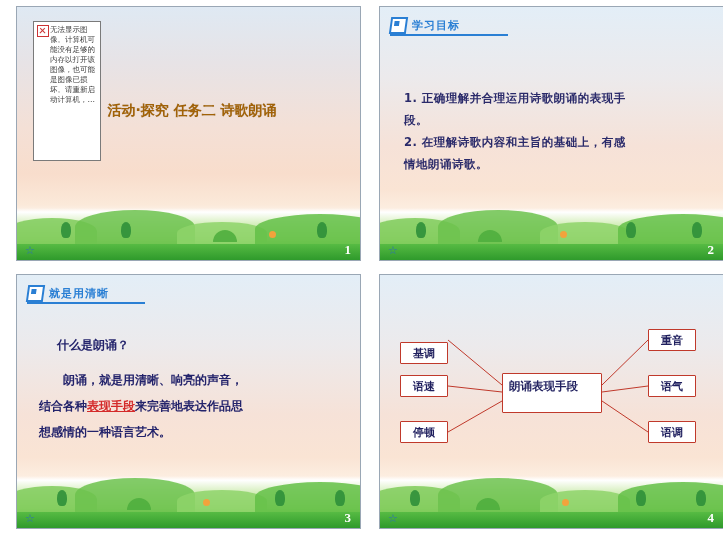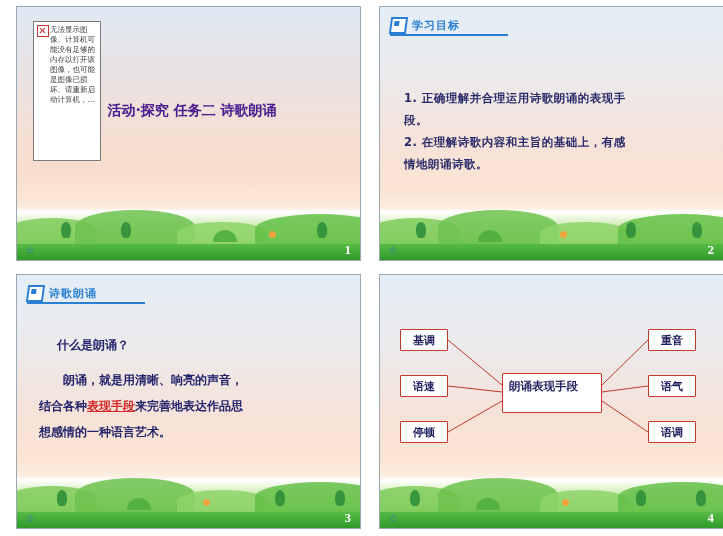--- a/index.html
+++ b/index.html
@@ -106,21 +106,21 @@
     border:1px solid #c33;background:#fff;
   }
   .broken .xbox:before,.broken .xbox:after{
     content:"";position:absolute;left:1px;top:4px;width:7px;height:1.4px;background:#c33;
   }
   .broken .xbox:before{transform:rotate(45deg);}
   .broken .xbox:after{transform:rotate(-45deg);}
 
   .slide1-title{
     position:absolute;left:50px;top:92px;width:250px;text-align:center;
-    color:#4c1d95;font-size:14px;font-weight:bold;line-height:22px;
+    color:#a16207;font-size:14px;font-weight:bold;line-height:22px;
     font-family:"DejaVu Sans",sans-serif;
     text-shadow:0 0 1px rgba(0,0,0,.15);
   }
 
   
   .body-text{
     position:absolute;color:#2a2a6a;font-size:11.5px;line-height:22px;
     font-family:"DejaVu Sans",sans-serif;font-weight:bold;
   }
   .s2-line{letter-spacing:.5px;}
@@ -142,21 +142,21 @@
     color:#1f1f5e;font-size:11px;font-weight:bold;
     display:flex;align-items:center;justify-content:center;
     font-family:"DejaVu Sans",sans-serif;border-radius:1px;
     box-sizing:border-box;
   }
   .node-center{
     left:122px;top:98px;width:100px;height:40px;
     justify-content:flex-start;padding:0 6px;line-height:15px;
     font-size:11.5px;display:block;padding-top:5px;font-family:Liberation Mono, monospace;
   }
-  .n-l1{left:20px;top:54px;width:48px;height:22px;}
+  .n-l1{left:20px;top:67px;width:48px;height:22px;}
   .n-l2{left:20px;top:100px;width:48px;height:22px;}
   .n-l3{left:20px;top:146px;width:48px;height:22px;}
   .n-r1{left:268px;top:54px;width:48px;height:22px;}
   .n-r2{left:268px;top:100px;width:48px;height:22px;}
   .n-r3{left:268px;top:146px;width:48px;height:22px;}
 </style>
 </head>
 <body>
 
 <div class="grid">
@@ -225,21 +225,21 @@
       <div class="hill h4"></div>
       <div class="tree" style="left:40px"></div>
       <div class="bush" style="left:110px"></div>
       <div class="dot-orange" style="left:186px"></div>
       <div class="tree" style="left:258px"></div>
       <div class="tree" style="left:318px"></div>
     </div>
 
     <div class="titlebar">
       <span class="flag"></span>
-      <span class="title-text">诗歌朗诵</span>
+      <span class="title-text">就是用清晰</span>
     </div>
     <div class="title-underline"></div>
 
     <div class="s3-q">什么是朗诵？</div>
 
     <div class="s3-body">
       <span class="indent"></span><span>朗诵，就是用清晰、响亮的声音，</span><br>
       <span>结合各种</span><span class="hl-red">表现手段</span><span>来完善地表达作品思</span><br>
       <span>想感情的一种语言艺术。</span>
     </div>

